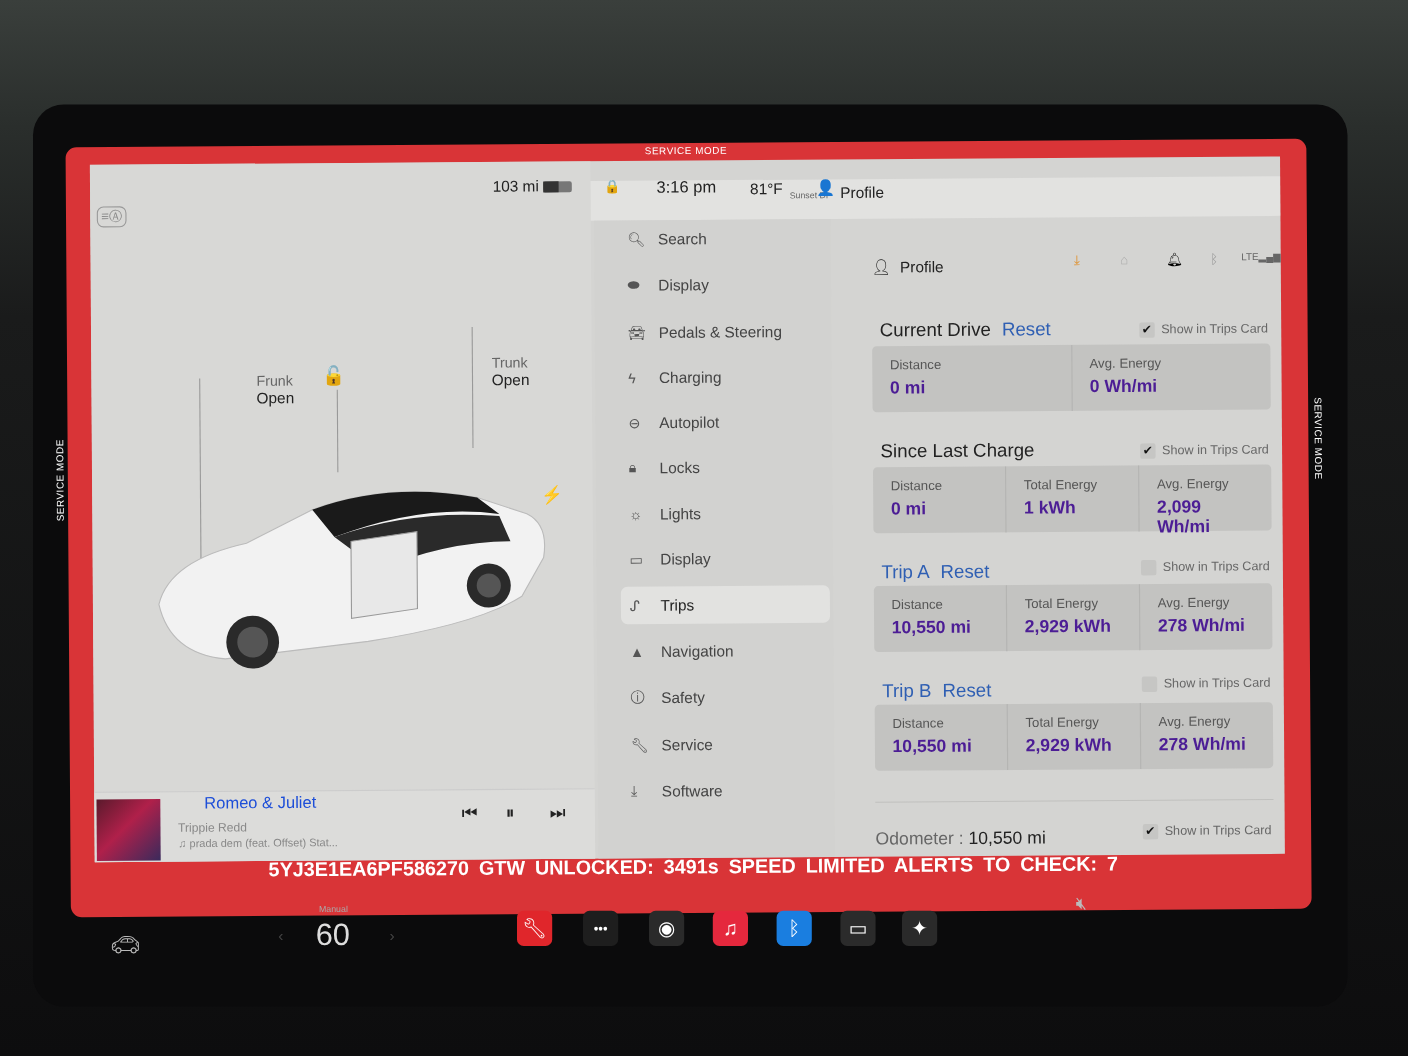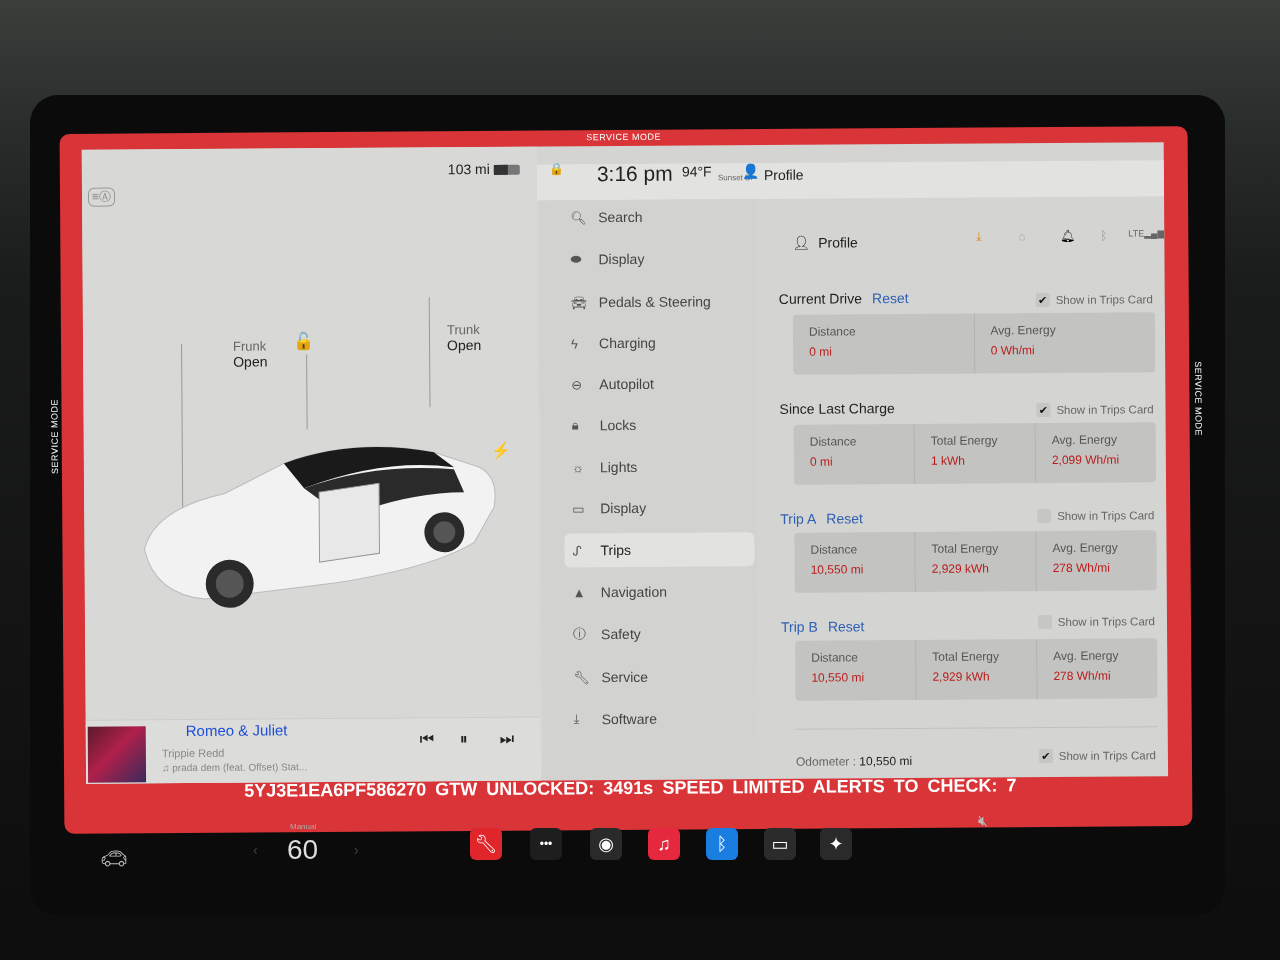--- a/index.html
+++ b/index.html
@@ -30,21 +30,21 @@
   .svc-left { left:-12px; top:340px; transform:rotate(-90deg); transform-origin:left top; }
   .svc-right { right:-14px; top:310px; transform:rotate(90deg); transform-origin:right top; }
 
   
   .car-panel { position:absolute; left:0; top:0; width:455px; height:634px; background:#d8d8d6; }
   .statusbar { position:absolute; top:14px; left:0; width:1082px; height:30px; font-size:14px; color:#222; }
   .sb-range { position:absolute; left:366px; top:0; }
   .battery { position:absolute; left:412px; top:4px; width:26px; height:10px; background:#777; border-radius:2px; }
   .battery .fill { width:55%; height:100%; background:#333; }
   .sb-lock { position:absolute; left:468px; top:2px; font-size:12px; }
-  .sb-time { position:absolute; left:515px; top:2px; font-size:21px; }
+  .sb-time { position:absolute; left:515px; top:2px; font-size:15px; }
   .sb-temp { position:absolute; left:600px; top:4px; font-size:14px; }
   .sb-loc { position:absolute; left:636px; top:14px; font-size:8px; color:#666; }
   .sb-prof-icon { position:absolute; left:660px; top:4px; font-size:14px; }
   .sb-profile { position:absolute; left:682px; top:8px; font-size:14px; }
 
   .map-strip { position:absolute; left:455px; top:18px; width:627px; height:36px; background:#e2e2e0; }
 
   .lane-icon { position:absolute; left:6px; top:38px; font-size:12px; color:#888; border:1px solid #999; border-radius:6px; padding:0 3px; }
   .lbl { position:absolute; font-size:13px; }
   .lbl .l1 { color:#666; display:block; }
@@ -66,31 +66,31 @@
   .nav-item { position:absolute; left:22px; height:34px; width:190px; display:flex; align-items:center; font-size:14px; color:#444; border-radius:6px; }
   .nav-item .ic { width:22px; font-size:13px; color:#555; margin-left:8px; }
   .nav-item .tx { margin-left:6px; }
   .nav-item.active { background:#e2e2e0; color:#222; }
 
   
   .content { position:absolute; left:680px; top:54px; width:400px; height:580px; }
   .prof-row { position:absolute; left:30px; top:36px; font-size:14px; color:#222; }
   .prof-row .ic { margin-right:8px; }
   .tray { position:absolute; top:32px; font-size:12px; }
-  .sec-title { position:absolute; left:16px; font-size:14px; color:#222; }
+  .sec-title { position:absolute; left:37px; font-size:17px; color:#222; }
   .reset { color:#2f5fb3; margin-left:10px; cursor:pointer; }
   .trip-title { color:#2f5fb3; }
   .show-card { position:absolute; right:10px; font-size:11.5px; color:#666; display:flex; align-items:center; }
   .cb { width:14px; height:14px; background:#c6c6c4; border-radius:2px; margin-right:6px; font-size:11px; color:#111; text-align:center; line-height:14px; }
   .card { position:absolute; left:30px; width:362px; height:60px; background:#c3c3c1; border-radius:4px; display:flex; }
   .cell { flex:1; padding:10px 16px; border-right:1px solid #b4b4b2; }
   .cell:last-child { border-right:none; }
   .cell .k { font-size:12px; color:#555; }
-  .cell .v { font-size:12px; color:#b91c1c; margin-top:6px; }
-  .odo { position:absolute; left:30px; top:556px; font-size:12px; color:#666;text-align:right; }
+  .cell .v { font-size:16px; color:#4c1d95; margin-top:6px;font-weight:bold; }
+  .odo { position:absolute; left:30px; top:556px; font-size:16px; color:#666;text-align:right; }
   .odo b { color:#222; font-weight:normal; }
   .divider { position:absolute; left:30px; top:530px; width:362px; height:1px; background:#c0c0be; }
 
   
   .alerts { position:absolute; left:180px; top:648px; color:#fff; font-size:18px; font-weight:bold; white-space:nowrap; word-spacing:4px; }
 
   
   .dock { position:absolute; left:60px; top:810px; width:1100px; height:80px; }
   .d-car { position:absolute; left:40px; top:36px; font-size:22px; color:#bbb; }
   .d-manual { position:absolute; left:230px; top:12px; font-size:8px; color:#aaa; }
@@ -155,21 +155,21 @@
 
     <div class="map-strip"></div>
 
     <div class="statusbar">
       <span class="sb-range">103 mi</span>
       <div class="battery">
           <div class="fill" style="width: 55%;"></div>
         </div>
       <span class="sb-lock">🔒</span>
       <span class="sb-time">3:16 pm</span>
-      <span class="sb-temp">94°F</span>
+      <span class="sb-temp">81°F</span>
       <span class="sb-loc">Sunset Dr</span>
       <span class="sb-prof-icon">👤</span>
       <span class="sb-profile">Profile</span>
     </div>
 
     <div class="nav">
       <div class="nav-item" style="top:0px;">
           <span class="ic">🔍︎</span>
           <span class="tx">Search</span>
         </div>

